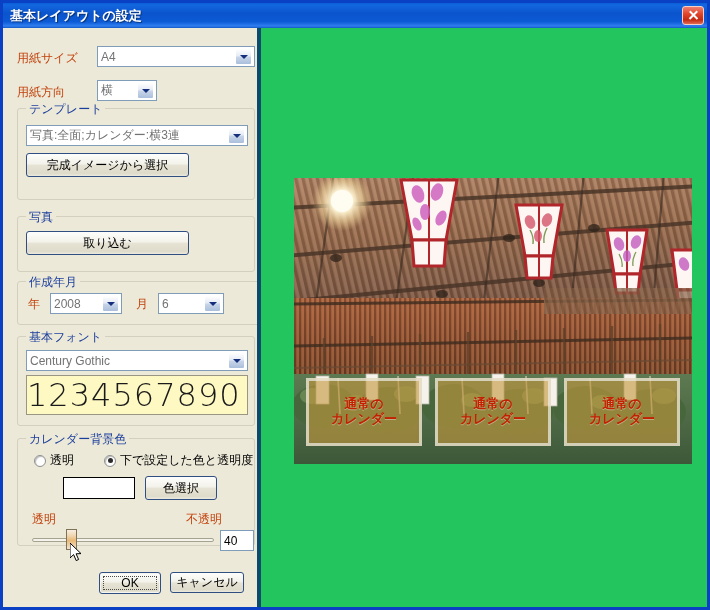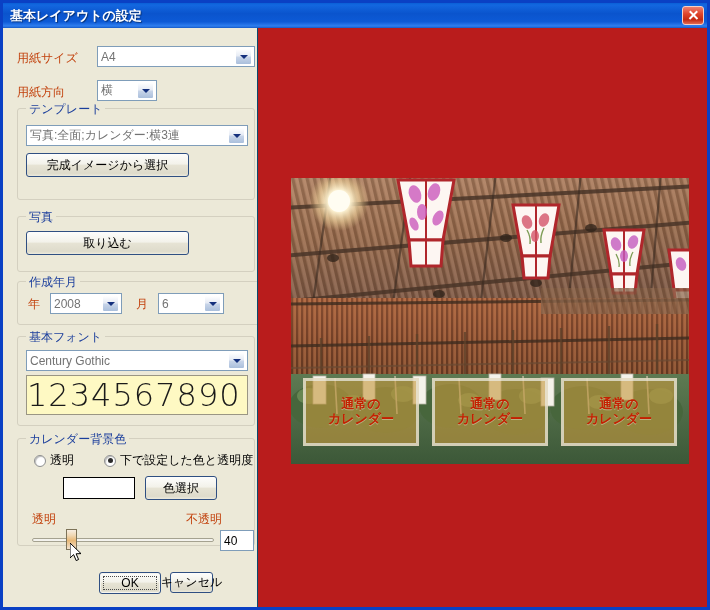--- a/index.html
+++ b/index.html
@@ -74,22 +74,22 @@
     left: 0; top: 0;
     width: 254px;
     height: 100%;
     background: #ece9d8;
     box-sizing: border-box;
   }
   .right-panel {
     position: absolute;
     left: 254px; top: 0;
     right: 0; bottom: 0;
-    background: #b91c1c;
-    border-left: 1px solid #0c4a6e;
+    background: #22c55e;
+    border-left: 4px solid #0c4a6e;
     box-sizing: border-box;
     text-align: center;
   }
 
   
   .lbl {
     font-size: 12px;
     color: #c2410c;
     white-space: nowrap;
   }
@@ -395,21 +395,21 @@
 
         <svg class="cursor" style="left:52px; top:104px;" viewBox="0 0 14 20">
           <polygon points="0,0 0,15 3.6,11.6 6.2,17.6 8.6,16.5 6.1,10.8 11,10.6" fill="#ffffff" stroke="#000000" stroke-width="1"></polygon>
         </svg>
       </div>
 
       <div class="btn focused" style="position:absolute; left:96px; top:544px; width:62px; height:22px;">
         <span>OK</span>
         <span class="focus-rect"></span>
       </div>
-      <div class="btn" style="position:absolute; left:167px; top:544px; width:43px; height:21px;">
+      <div class="btn" style="position:absolute; left:167px; top:544px; width:74px; height:21px;">
         <span>キャンセル</span>
       </div>
     </div>
 
     <div class="right-panel">
 
       <div class="photo" style="left:33px; top:150px; width:398px; height:286px;">
 
         <svg width="398" height="286" viewBox="0 0 398 286" preserveAspectRatio="none">
           <defs>

